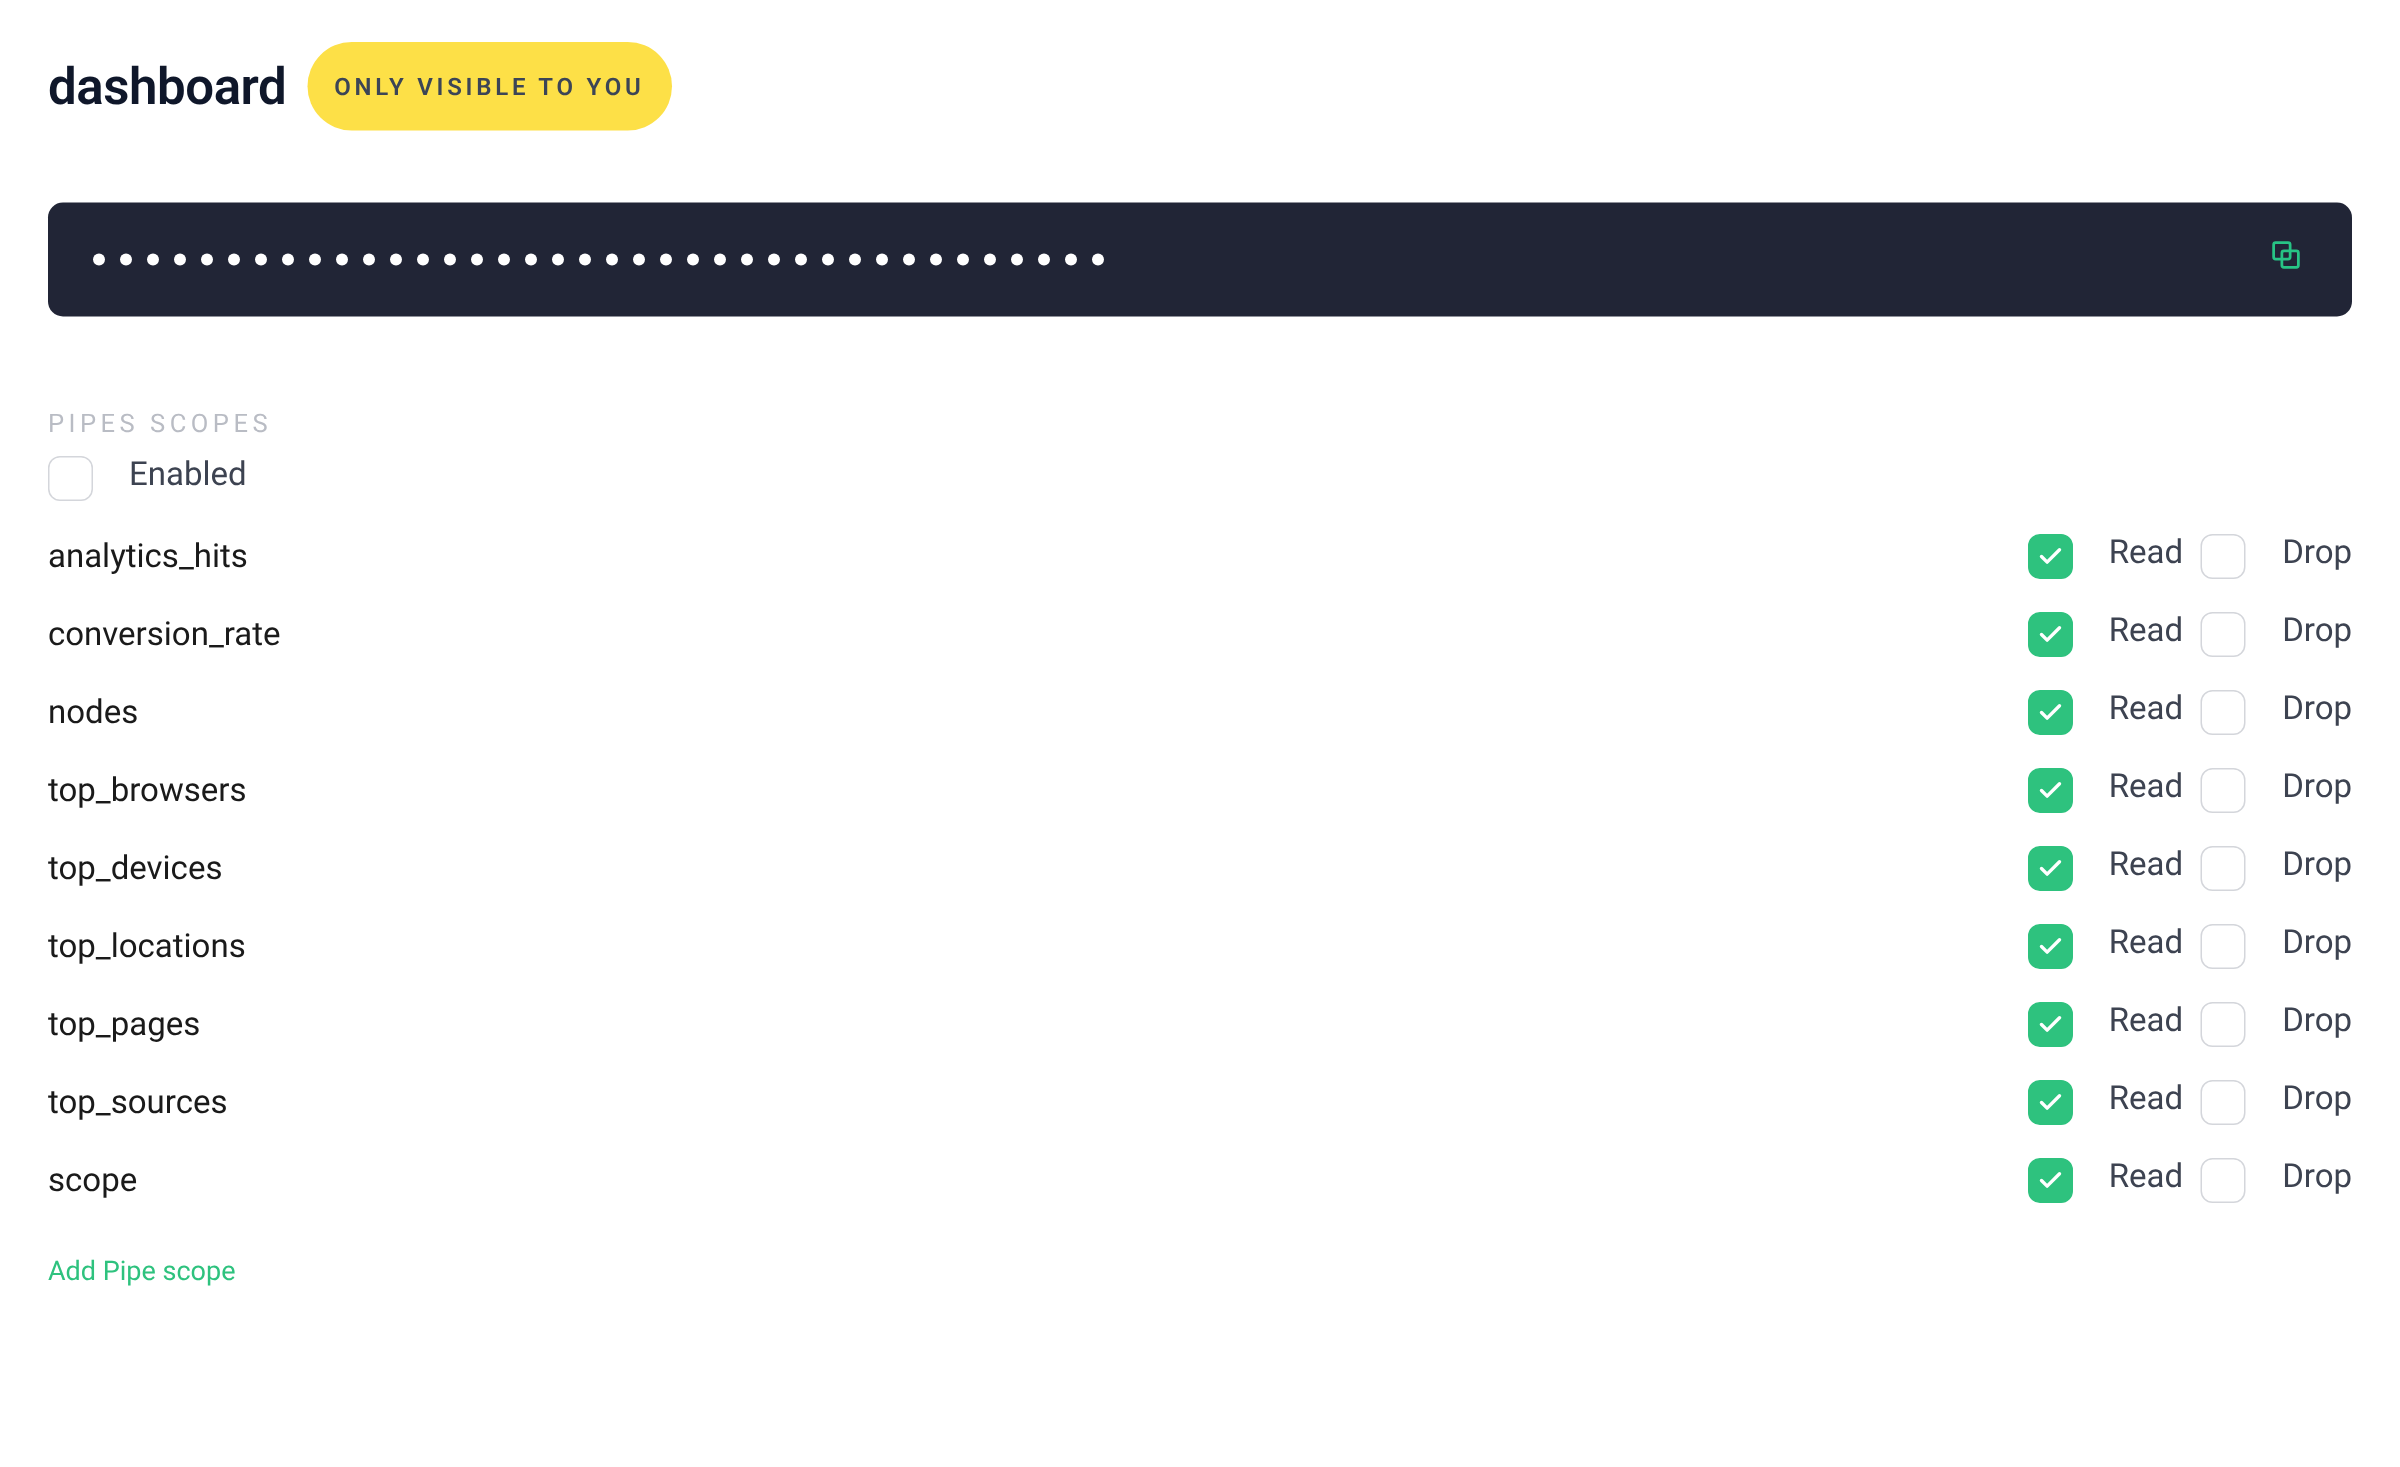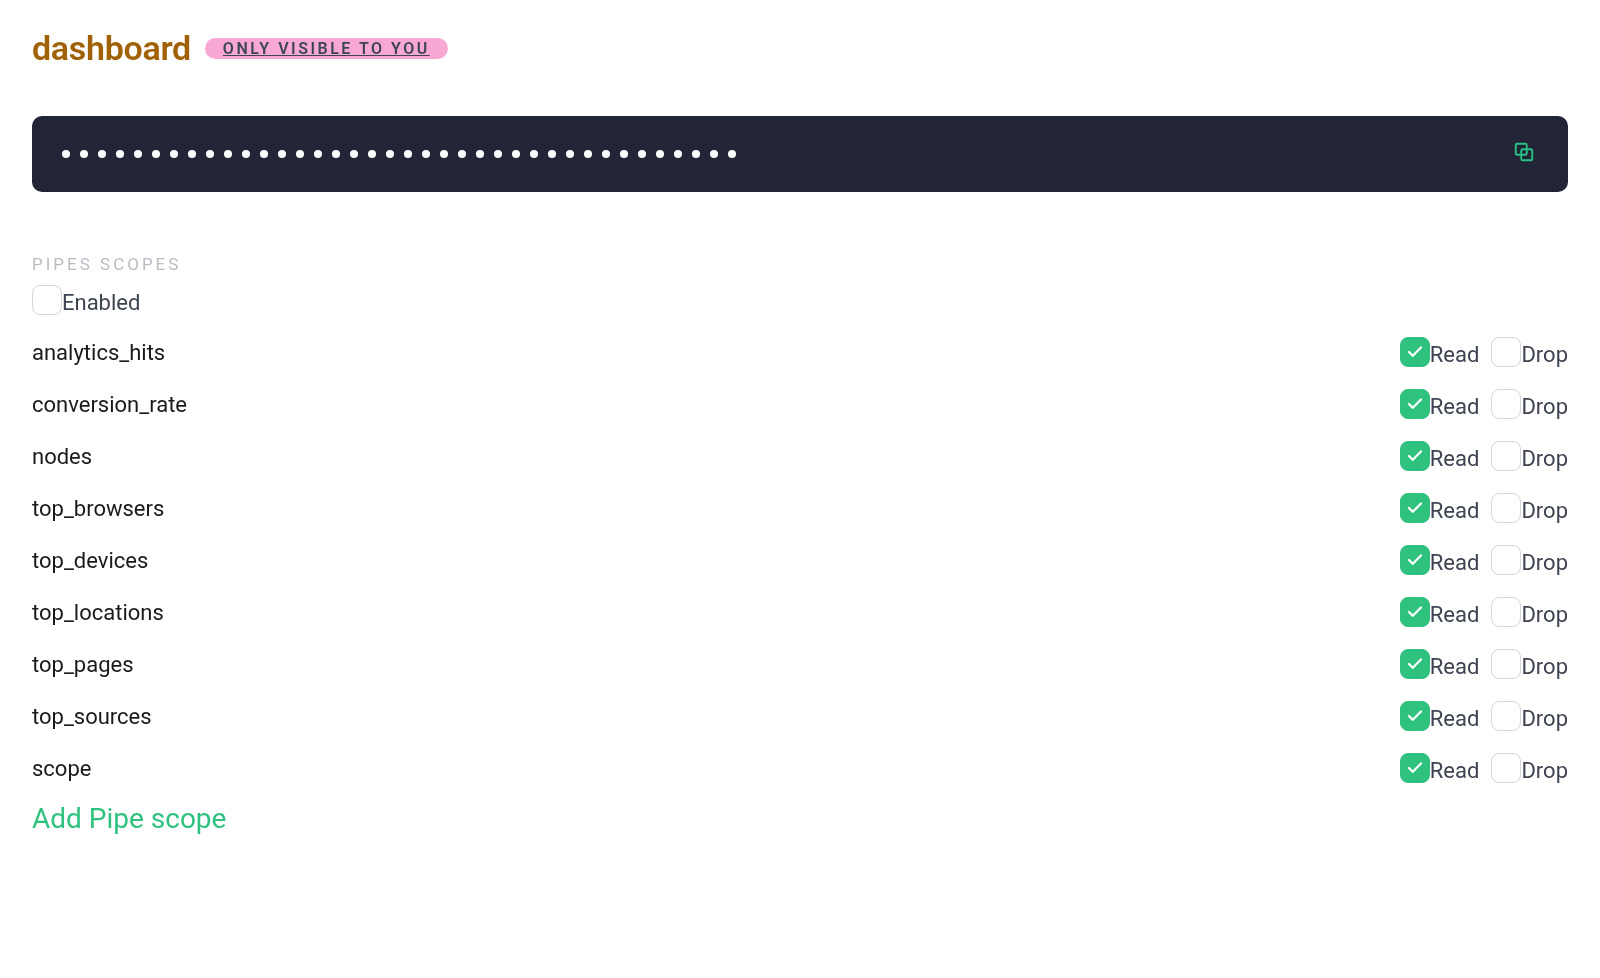--- a/index.html
+++ b/index.html
@@ -8,31 +8,30 @@
     padding: 28px 32px;
     font-family: -apple-system, BlinkMacSystemFont, "Segoe UI", Roboto, Helvetica, Arial, sans-serif;
     background: #ffffff;
     color: #1a1a1a;
     font-size: 22px;
     width: 1600px;
   }
 
   
   .header { display: flex; align-items: center; gap: 14px; margin-bottom: 48px; }
-  .title { font-size: 34px; font-weight: 600; color: #a16207; letter-spacing: -0.3px; }
+  .title { font-size: 34px; font-weight: 600; color: #0f172a; letter-spacing: -0.3px; }
   .badge {
     display: inline-block;
-    background: #f9a8d4;
+    background: #fde047;
     color: #3c4556;
     font-size: 16px;
     font-weight: 600;
     letter-spacing: 2.5px;
-    padding: 1px 18px;
+    padding: 20px 18px;
     border-radius: 999px;
-    text-decoration: underline;
   }
 
   
   .token-box {
     position: relative;
     background: #212536;
     border-radius: 10px;
     padding: 24px 30px;
     margin-bottom: 62px;
     display: flex;
@@ -71,45 +70,45 @@
   .row-left {
     font-size: 22px;
     color: #1a1a1a;
   }
   .row-right {
     display: flex;
     align-items: center;
     gap: 12px;
   }
 
-  .perm-group { display: flex; align-items: flex-end; gap: 0; }
+  .perm-group { display: flex; align-items: flex-start; gap: 24px; }
   .perm-label { font-size: 22px; color: #3d4351; user-select: none; }
 
   .checkbox {
     width: 30px; height: 30px;
     border-radius: 8px;
     border: 1.5px solid #d4d6db;
     background: #ffffff;
     display: inline-flex; align-items: center; justify-content: center;
     cursor: pointer;
     flex-shrink: 0;
   }
   .checkbox.checked {
     background: #2ec27e;
     border-color: #2ec27e;
   }
   .checkbox.checked svg { display: block; }
   .checkbox svg { display: none; width: 18px; height: 18px; color: #ffffff; }
 
   
   .add-scope {
-    font-size: 28px;
+    font-size: 18px;
     color: #2ec27e;
     cursor: pointer;
-    margin-top: 8px;
+    margin-top: 24px;
     display: inline-block;
   }
 </style>
 </head>
 <body>
 
 
 
 
 <div class="header">

